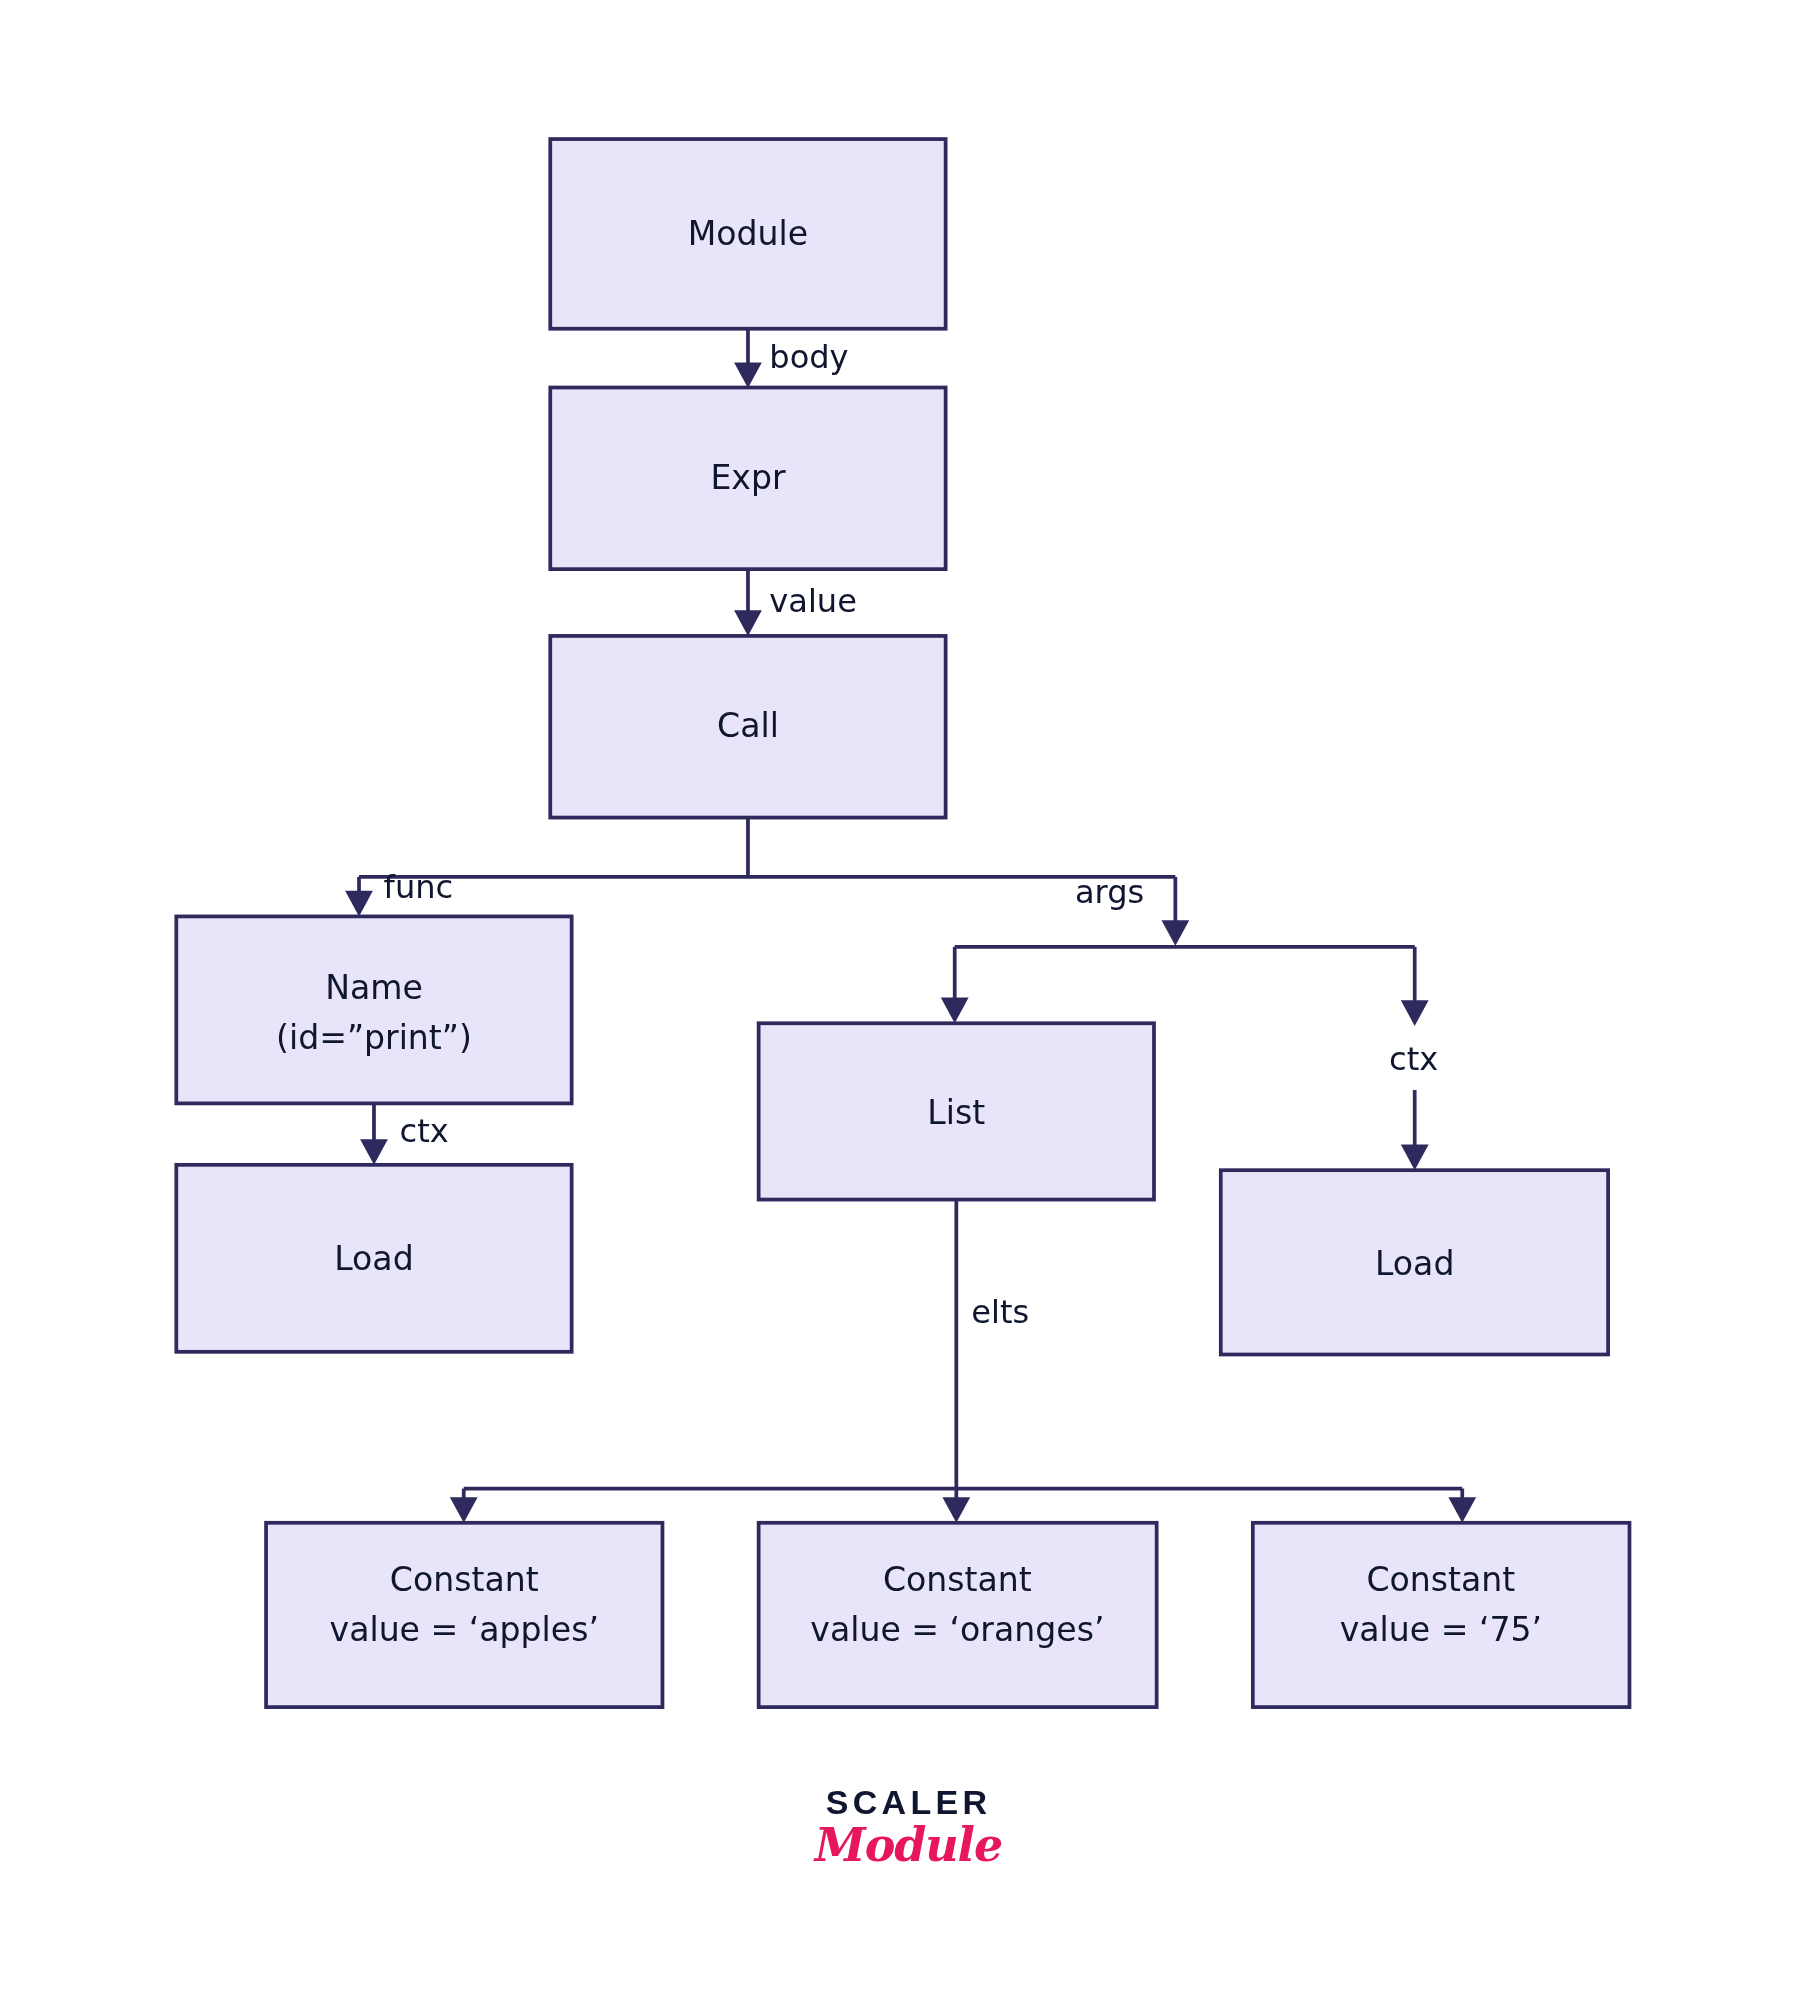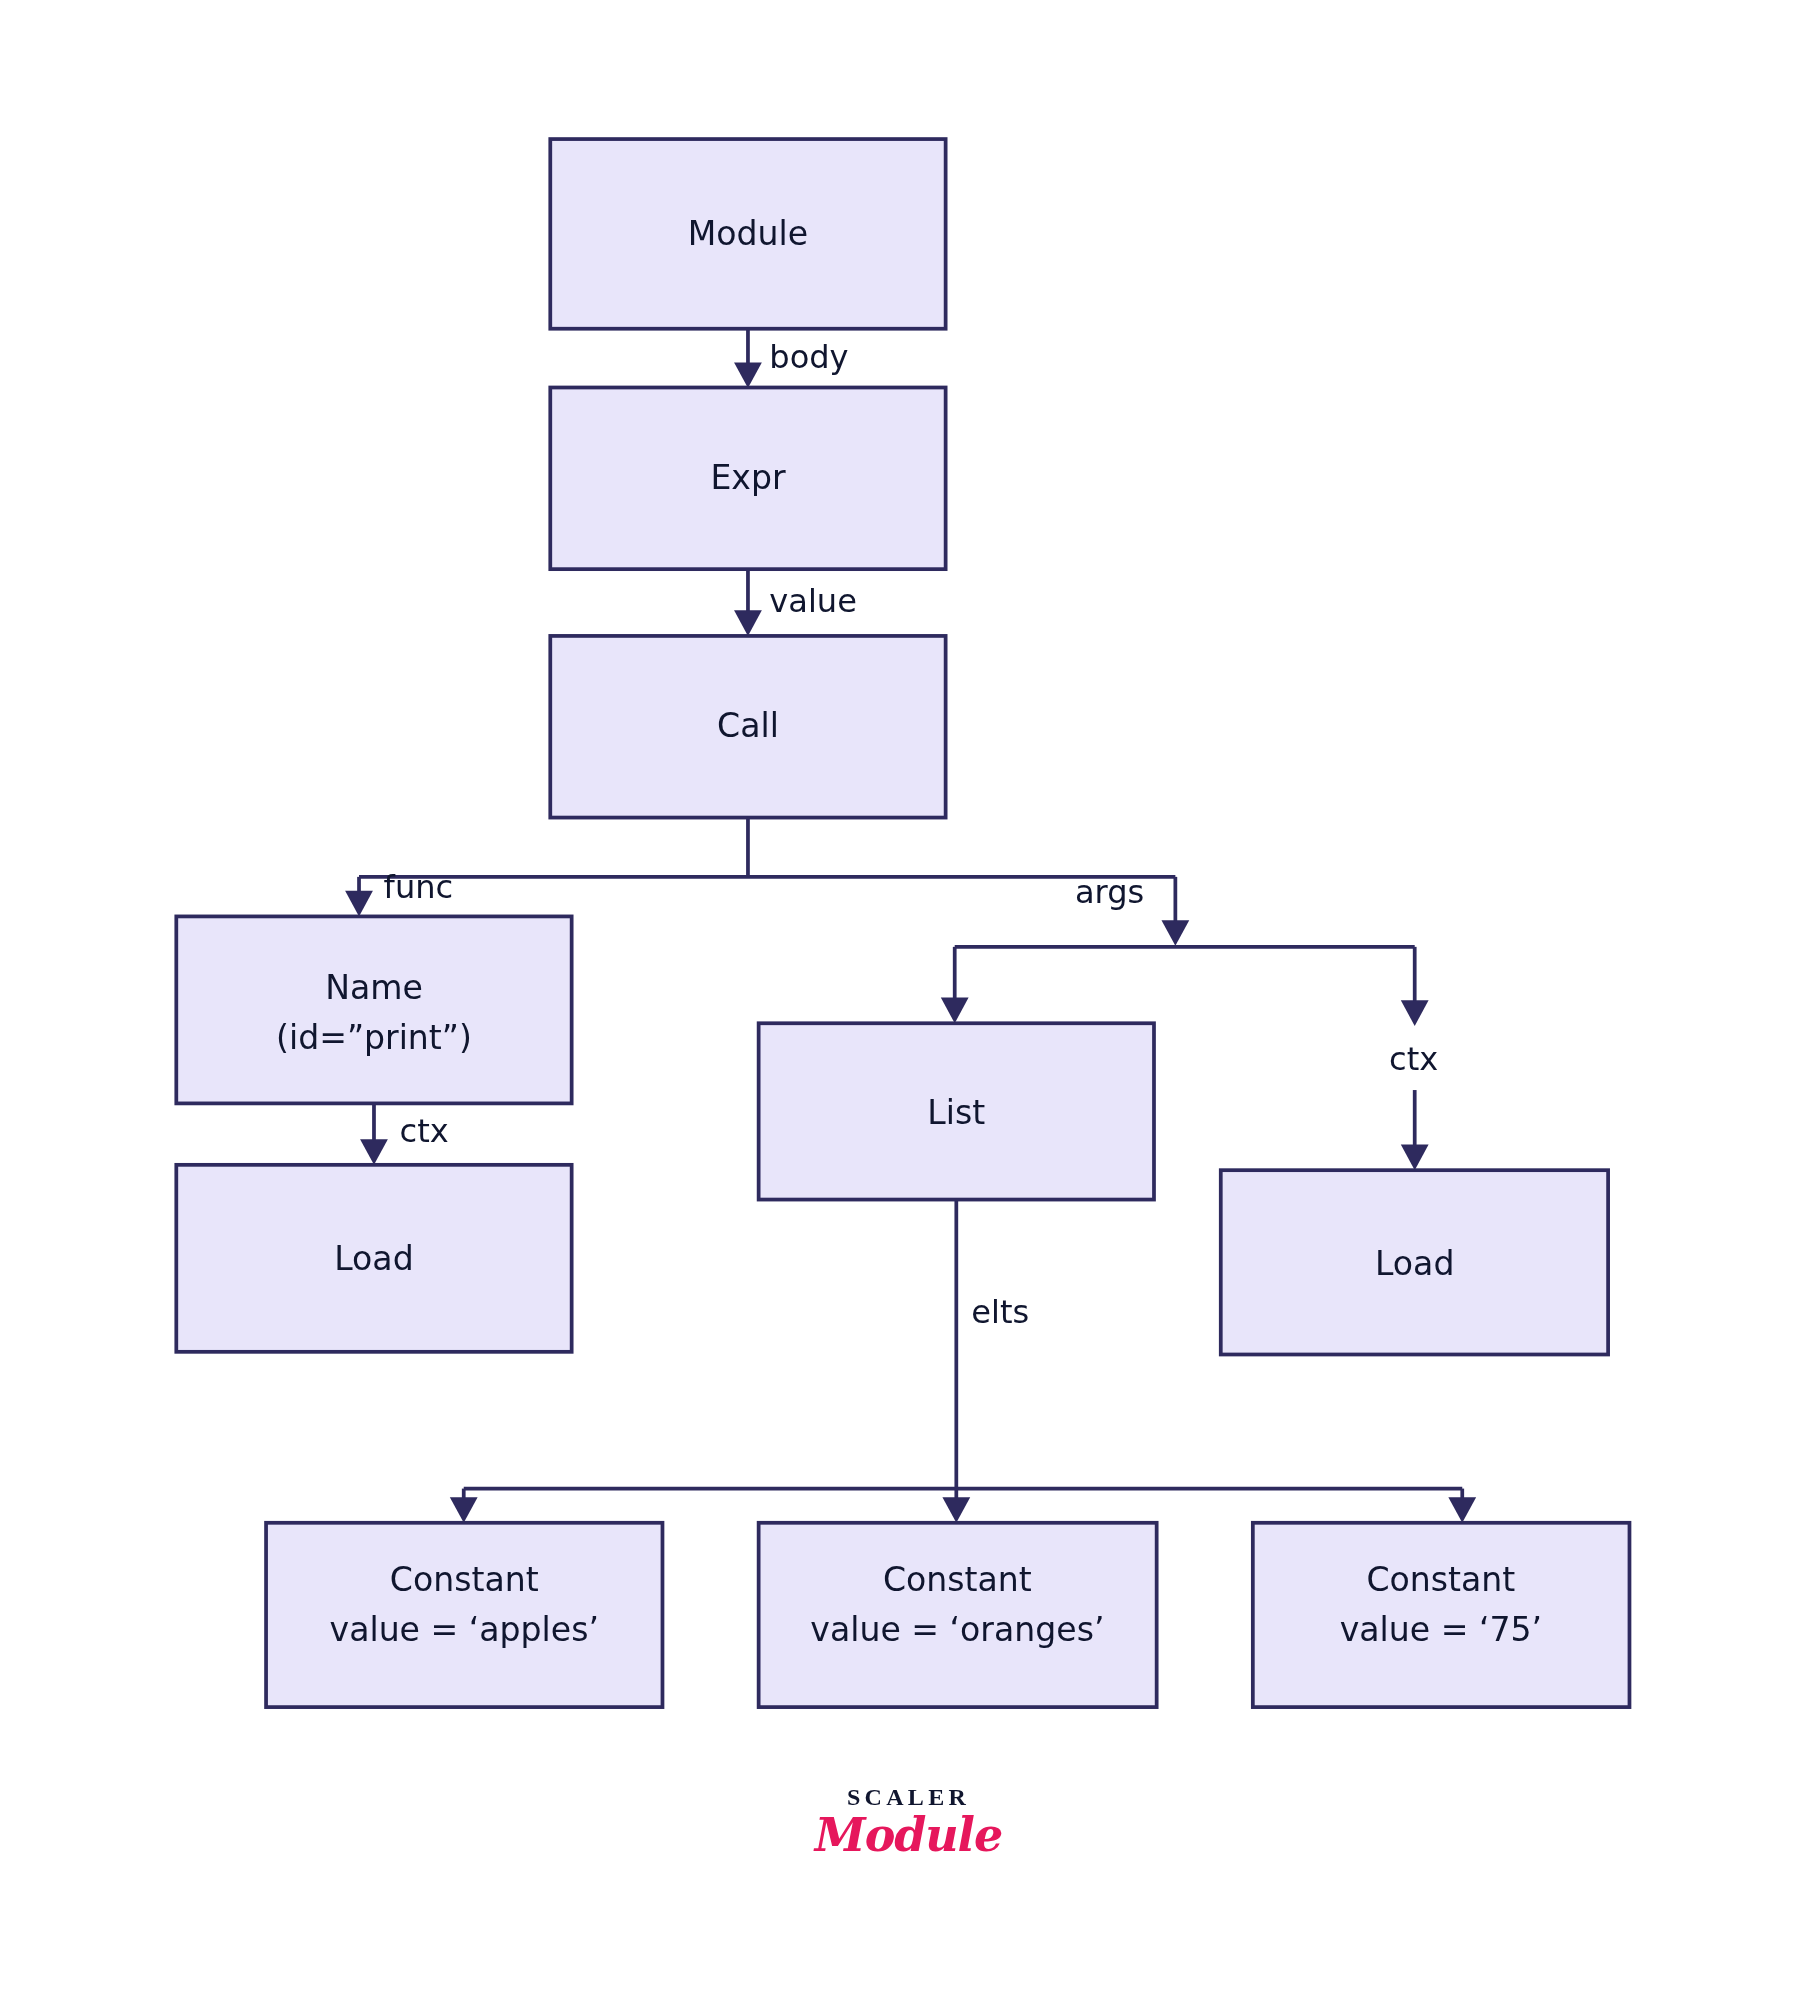--- a/index.html
+++ b/index.html
@@ -55,23 +55,23 @@
   #brand-logo {
     position: absolute;
     left: 0;
     right: 0;
     top: 1785px;
     text-align: center;
     line-height: 1;
   }
   #brand-logo .brand-scaler {
     display: block;
-    font-family: Liberation Serif, serif;
+    font-family: Liberation Sans, sans-serif;
     font-weight: bold;
-    font-size: 24px;
+    font-size: 34px;
     letter-spacing: 4.3px;
     color: #10162f;
   }
   #brand-logo .brand-topics {
     display: block;
     margin-top: 3.2px;
     font-family: "DejaVu Serif", "Liberation Serif", serif;
     font-style: italic;
     font-weight: bold;
     font-size: 46px;

